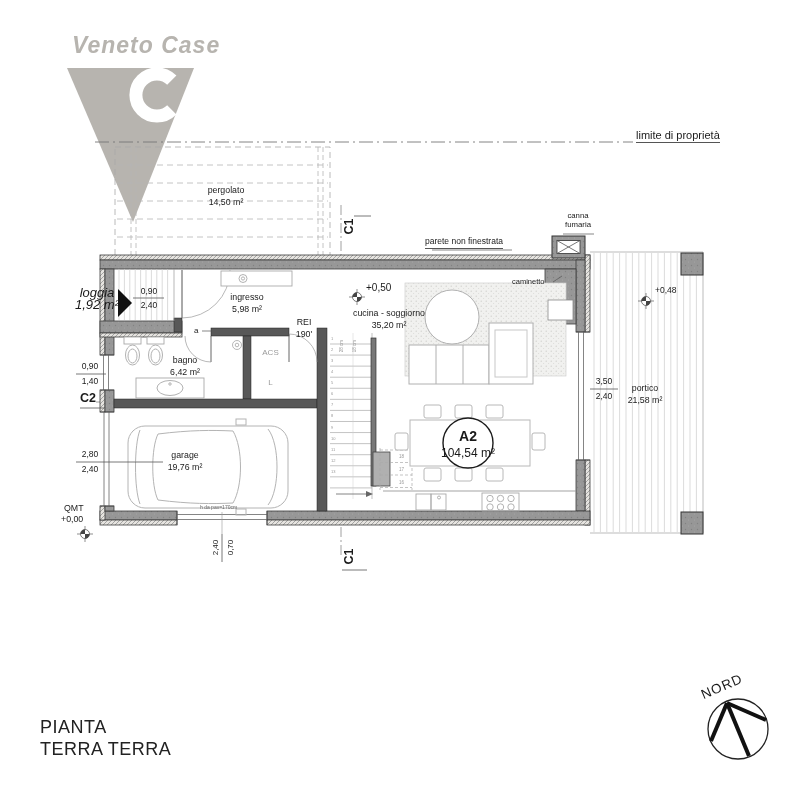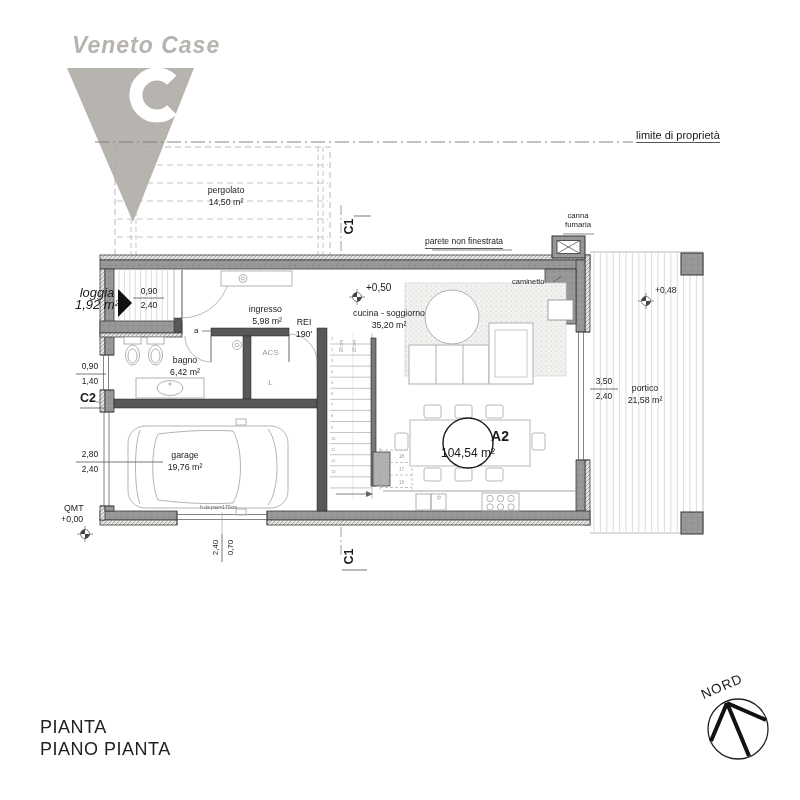--- a/index.html
+++ b/index.html
@@ -358,21 +358,21 @@
 <div class="lbl" style="left:512px;top:276px;width:42px;font-size:7.5px;text-align:left;">caminetto</div>
 
 <div class="lbl c" style="left:72px;top:287px;width:50px;font-size:13px;font-style:italic;">
   <div>loggia</div>
       <div>1,92 m²</div>
 </div>
 
 <div class="lbl c" style="left:134px;top:286px;width:30px;font-size:8.5px;">0,90</div>
 <div class="lbl c" style="left:134px;top:300px;width:30px;font-size:8.5px;">2,40</div>
 
-<div class="lbl c" style="left:212px;top:304px;width:70px;text-align:right;">
+<div class="lbl c" style="left:212px;top:292px;width:70px;">
   <div>ingresso</div>
       <div>5,98 m²</div>
 </div>
 
 <div class="lbl c" style="left:288px;top:317px;width:32px;">
   <div>REI</div>
       <div>190'</div>
 </div>
 
 <div class="lbl" style="left:194px;top:325px;font-size:8px;">a</div>
@@ -411,21 +411,21 @@
 <div class="lbl rot c" style="left:212px;top:543px;width:34px;height:9px;font-size:8px;">0,70</div>
 
 <div class="lbl c" style="left:615px;top:383px;width:60px;">
   <div>portico</div>
       <div>21,58 m²</div>
 </div>
 <div class="lbl" style="left:655px;top:285px;font-size:8.5px;">+0,48</div>
 <div class="lbl c" style="left:591px;top:376px;width:26px;font-size:8.5px;">3,50</div>
 <div class="lbl c" style="left:591px;top:391px;width:26px;font-size:8.5px;">2,40</div>
 
-<div class="lbl badge-code c" style="left:443px;top:431px;width:50px;padding-left:32px;">A2</div>
+<div class="lbl badge-code c" style="left:443px;top:431px;width:50px;">A2</div>
 <div class="lbl badge-area c" style="left:440px;top:448px;width:56px;">104,54 m²</div>
 
 <div class="lbl micro rot c" style="left:329px;top:343px;width:26px;height:6px;">28 cm</div>
 <div class="lbl micro rot c" style="left:342px;top:343px;width:26px;height:6px;">18 cm</div>
 <div style="position:absolute;left:331px;top:337px;width:10px;height:160px;">
       <span class="stairnum" style="top: 0px;">1</span>
       <span class="stairnum" style="top: 11.07px;">2</span>
       <span class="stairnum" style="top: 22.14px;">3</span>
       <span class="stairnum" style="top: 33.21px;">4</span>
       <span class="stairnum" style="top: 44.28px;">5</span>
@@ -436,17 +436,17 @@
       <span class="stairnum" style="top: 99.63px;">10</span>
       <span class="stairnum" style="top: 110.7px;">11</span>
       <span class="stairnum" style="top: 121.77px;">12</span>
       <span class="stairnum" style="top: 132.84px;">13</span>
     </div>
 <div class="lbl micro" style="left:399px;top:454px;">18</div>
 <div class="lbl micro" style="left:399px;top:467px;">17</div>
 <div class="lbl micro" style="left:399px;top:480px;">16</div>
 
 <div class="lbl title" style="left:40px;top:722px;">PIANTA</div>
-<div class="lbl title" style="left:40px;top:744px;">PIANO PIANTA</div>
+<div class="lbl title" style="left:40px;top:744px;">TERRA TERRA</div>
 
 <div class="lbl nord" style="left:700px;top:681px;">NORD</div>
 
 </div>
 
 </body></html>

